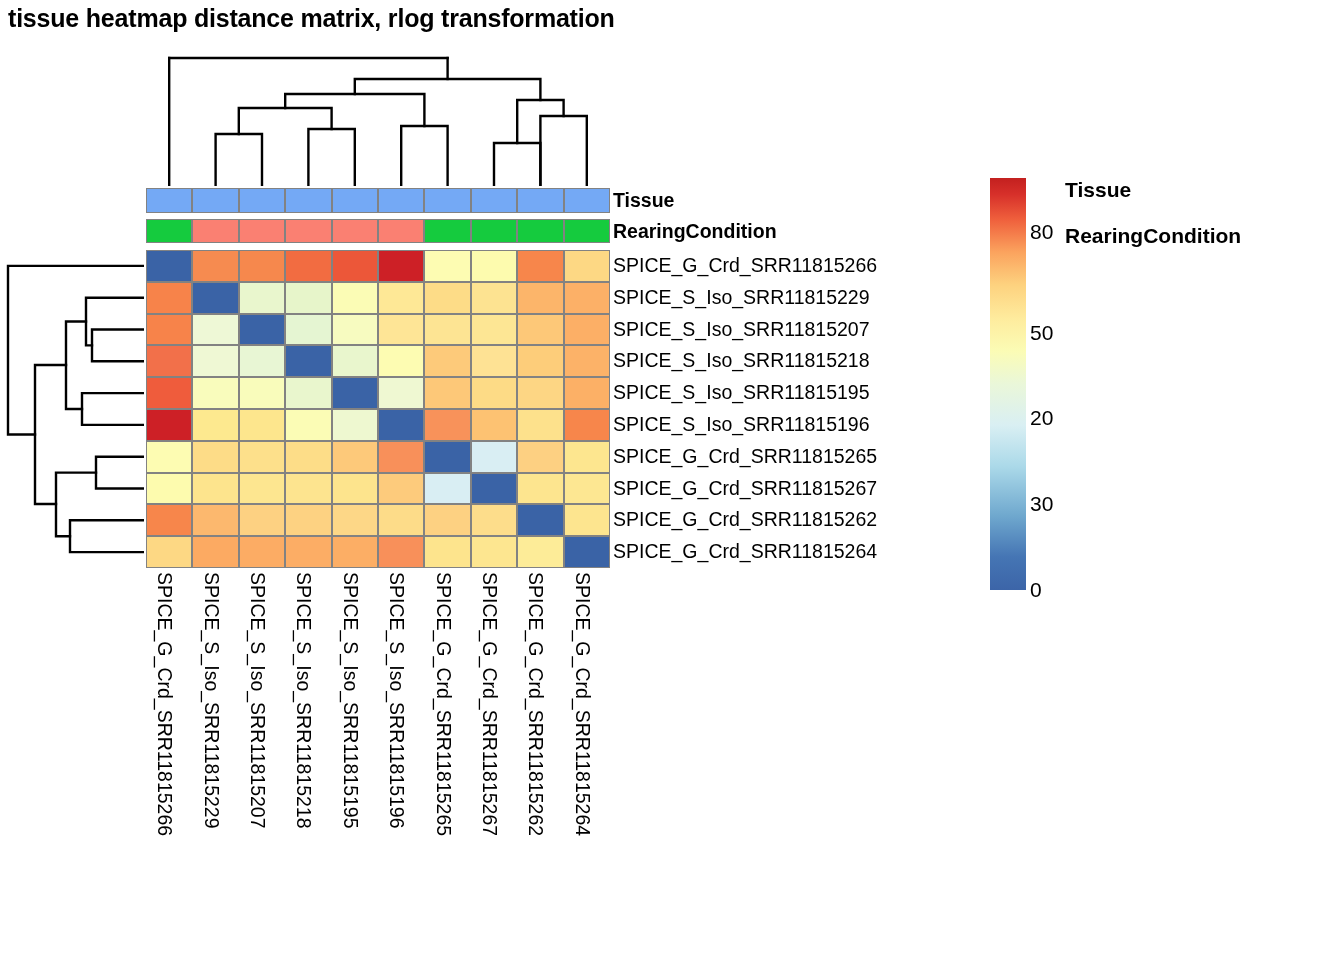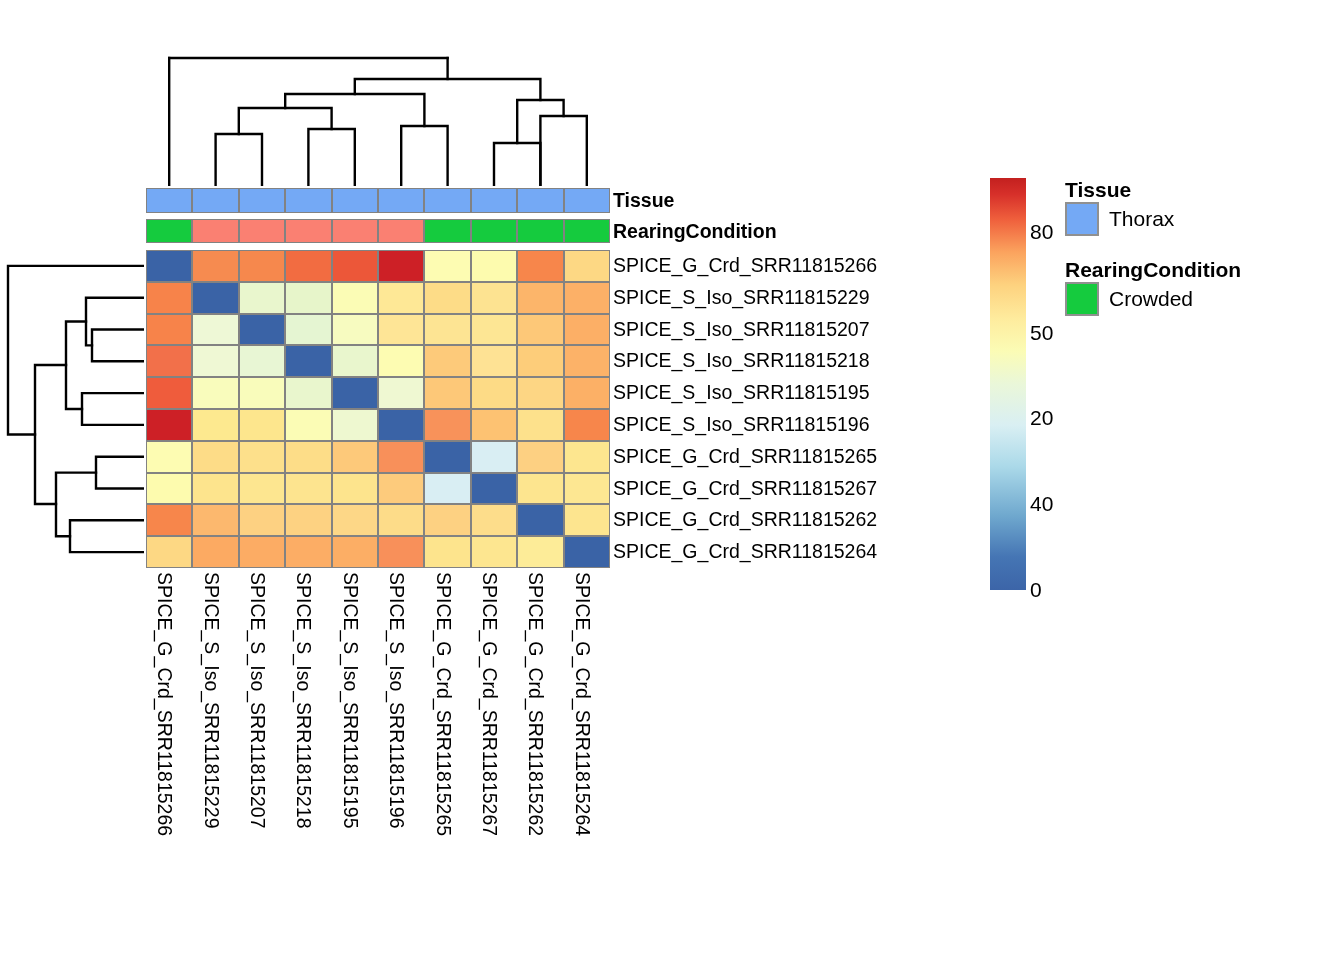--- a/index.html
+++ b/index.html
@@ -76,20 +76,21 @@
     border:2px solid #909090;flex:none;
   }
   .legtext{font-size:21px;margin-left:10px;white-space:nowrap;}
   .legspace{height:22px;}
 </style>
 </head>
 <body>
 
 <div id="root">
 
+  <div id="title">tissue heatmap distance matrix, rlog transformation</div>
 
   <div class="dendro" style="left:146px;top:56px;width:464px;height:130px;">
     <svg width="464" height="130" viewBox="0 0 464 130">
       <g fill="none" stroke="#000000" stroke-width="2.4" stroke-linecap="square">
 
         <path d="M69.6,130 L69.6,78 L116,78 L116,130"></path>
 
         <path d="M162.4,130 L162.4,73 L208.8,73 L208.8,130"></path>
 
         <path d="M92.8,78 L92.8,52 L185.6,52 L185.6,73"></path>
@@ -296,35 +297,25 @@
       <div class="collabel" style="left: 447.8px;">SPICE_G_Crd_SRR11815264</div>
     </div>
 
   <div id="colorbar">
     <div id="cbargrad" style="background: linear-gradient(rgb(195, 32, 31) 0%, rgb(215, 48, 42) 4%, rgb(239, 95, 60) 10%, rgb(251, 163, 94) 18%, rgb(253, 210, 127) 26%, rgb(254, 235, 157) 34%, rgb(251, 252, 181) 42%, rgb(234, 247, 217) 50%, rgb(217, 239, 243) 60%, rgb(171, 217, 233) 70%, rgb(111, 168, 206) 82%, rgb(69, 117, 180) 92%, rgb(60, 101, 168) 100%);"></div>
   </div>
   <div id="cbticks">
       <div class="cbtick" style="position: absolute; left: 1030px; top: 232px;">80</div>
       <div class="cbtick" style="position: absolute; left: 1030px; top: 332.5px;">50</div>
       <div class="cbtick" style="position: absolute; left: 1030px; top: 418.333px;">20</div>
-      <div class="cbtick" style="position: absolute; left: 1030px; top: 504.167px;">40</div>
+      <div class="cbtick" style="position: absolute; left: 1030px; top: 504.167px;">30</div>
       <div class="cbtick" style="position: absolute; left: 1030px; top: 590px;">0</div>
     </div>
 
   <div id="legend">
     <div class="legtitle">Tissue</div>
-    <div id="leg-tissue">
-        <div class="legrow">
-          <div class="legswatch" style="background: rgb(116, 169, 245);"></div>
-          <div class="legtext">Thorax</div>
-        </div>
-      </div>
     <div class="legspace"></div>
     <div class="legtitle">RearingCondition</div>
     <div id="leg-rearing">
-        <div class="legrow">
-          <div class="legswatch" style="background: rgb(21, 203, 62);"></div>
-          <div class="legtext">Crowded</div>
-        </div>
       </div>
   </div>
 
 </div>
 
 </body></html>

